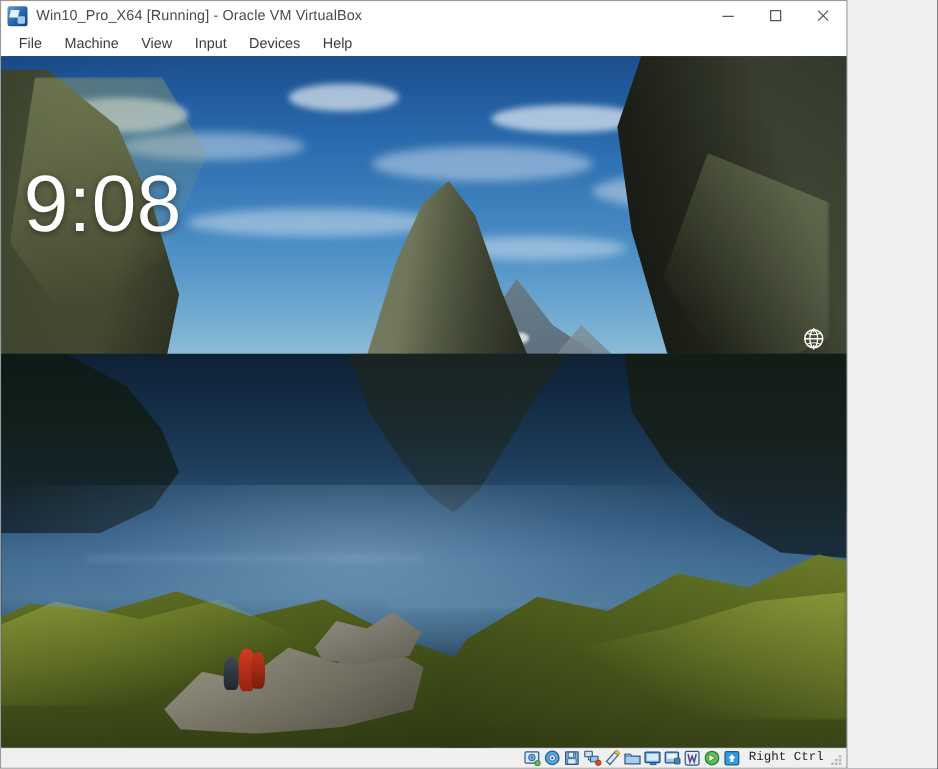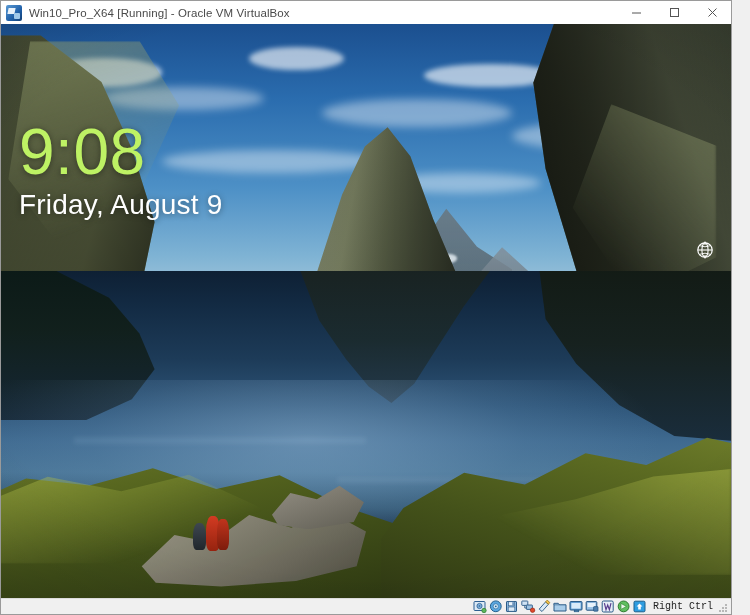--- a/index.html
+++ b/index.html
@@ -4,21 +4,21 @@
 <style>
   * { margin:0; padding:0; box-sizing:border-box; }
   html,body { width:750px; height:615px; overflow:hidden; }
   body {
     font-family:"Liberation Sans", sans-serif;
     background:#f0f0f0;
     -webkit-font-smoothing:antialiased;
   }
 
   
-  #vbox-window { width:732px; height:615px; position:relative; background:#f0f0f0;
+  #vbox-window { width:678px; height:615px; position:relative; background:#f0f0f0;
                  border:1px solid #9a9a9a; display:flex; flex-direction:column; }
 
   #titlebar { height:23px; background:#ffffff; display:flex; align-items:center;
               flex:0 0 auto; position:relative; }
   #app-icon { width:16px; height:16px; margin-left:5px; margin-right:7px; position:relative;
               background:linear-gradient(135deg,#5b9bd5 0%,#1f5fa8 60%,#123e72 100%);
               border-radius:2px; overflow:hidden; flex:0 0 auto; }
   #app-icon::before { content:""; position:absolute; left:2px; top:3px; width:7px; height:6px;
               background:#e8f1fa; transform:skewX(-12deg); }
   #app-icon::after { content:""; position:absolute; right:2px; bottom:2px; width:6px; height:6px;
@@ -133,22 +133,22 @@
       background:linear-gradient(#c0341c,#7d1c0c); border-radius:40% 40% 30% 30%; }
   .hiker-dark { position:absolute; left:6%; top:24%; width:32%; height:60%;
       background:linear-gradient(#3e4750,#20262c); border-radius:42% 42% 26% 26%; }
 
   .vignette { position:absolute; inset:0;
       background:radial-gradient(ellipse 112% 96% at 50% 46%, rgba(0,0,0,0) 52%, rgba(0,0,0,.30) 100%);
       pointer-events:none; }
 
   
   #clock { position:absolute; left:18px; top:86px; font-size:64px; line-height:1;
-           color:#bef264; font-weight:300; letter-spacing:.5px;
-           text-shadow:0 1px 6px rgba(0,0,0,.42);margin-top:10px; }
+           color:#ffffff; font-weight:300; letter-spacing:.5px;
+           text-shadow:0 1px 6px rgba(0,0,0,.42); }
   #lockdate { position:absolute; left:18px; top:164px; font-size:28px; line-height:1.2;
            color:#fff; font-weight:300; letter-spacing:.2px;
            text-shadow:0 1px 6px rgba(0,0,0,.42); }
 
   #net-status { position:absolute; right:14px; top:214px; width:24px; height:24px;
            display:flex; align-items:center; justify-content:center; }
 
   
   #statusbar { height:16px; background:#f0f0f0; border-top:1px solid #dcdcdc;
                display:flex; align-items:center; justify-content:flex-end;
@@ -180,20 +180,28 @@
       </div>
       <div class="winbtn" id="btn-close">
         <svg width="11" height="11" viewBox="0 0 11 11">
           <line x1="1.5" y1="1.5" x2="9.5" y2="9.5" stroke="#555" stroke-width="1"></line>
           <line x1="9.5" y1="1.5" x2="1.5" y2="9.5" stroke="#555" stroke-width="1"></line>
         </svg>
       </div>
     </div>
   </div>
 
+  <div id="menubar">
+    <div class="menuitem">File</div>
+    <div class="menuitem">Machine</div>
+    <div class="menuitem">View</div>
+    <div class="menuitem">Input</div>
+    <div class="menuitem">Devices</div>
+    <div class="menuitem">Help</div>
+  </div>
 
   <div id="vm-screen">
 
     <div>
       <div class="sky"></div>
 
       <div class="cloud" style="left:6%;  top:6%;  width:16%; height:5%;"></div>
       <div class="cloud2" style="left:14%; top:11%; width:22%; height:4%;"></div>
       <div class="cloud" style="left:34%; top:4%;  width:13%; height:4%;"></div>
       <div class="cloud2" style="left:44%; top:13%; width:26%; height:5%;"></div>
@@ -237,21 +245,20 @@
       <div class="hikers">
         <div class="hiker-dark"></div>
         <div class="hiker-red"></div>
         <div class="hiker-red2"></div>
       </div>
 
       <div class="vignette"></div>
     </div>
 
     <div id="clock">9:08</div>
-    <div id="lockdate">Friday, August 9</div>
 
     <div id="net-status">
       <svg width="22" height="22" viewBox="0 0 22 22">
         <circle cx="11" cy="11" r="7.2" fill="none" stroke="#ffffff" stroke-width="1.2"></circle>
         <ellipse cx="11" cy="11" rx="3.1" ry="7.2" fill="none" stroke="#ffffff" stroke-width="1.1"></ellipse>
         <line x1="3.8" y1="11" x2="18.2" y2="11" stroke="#ffffff" stroke-width="1.1"></line>
         <line x1="11" y1="2.4" x2="11" y2="6" stroke="#ffffff" stroke-width="1.1"></line>
         <line x1="11" y1="16" x2="11" y2="19.6" stroke="#ffffff" stroke-width="1.1"></line>
         <path d="M5.4 6.6 Q11 9 16.6 6.6" fill="none" stroke="#ffffff" stroke-width=".9"></path>
         <path d="M5.4 15.4 Q11 13 16.6 15.4" fill="none" stroke="#ffffff" stroke-width=".9"></path>

